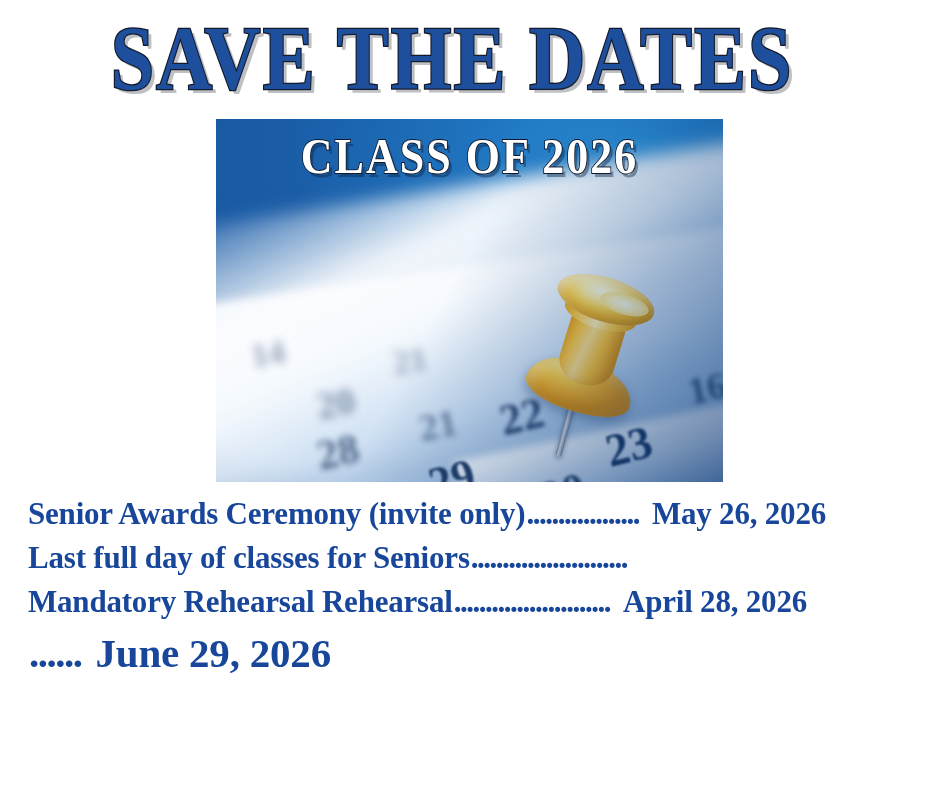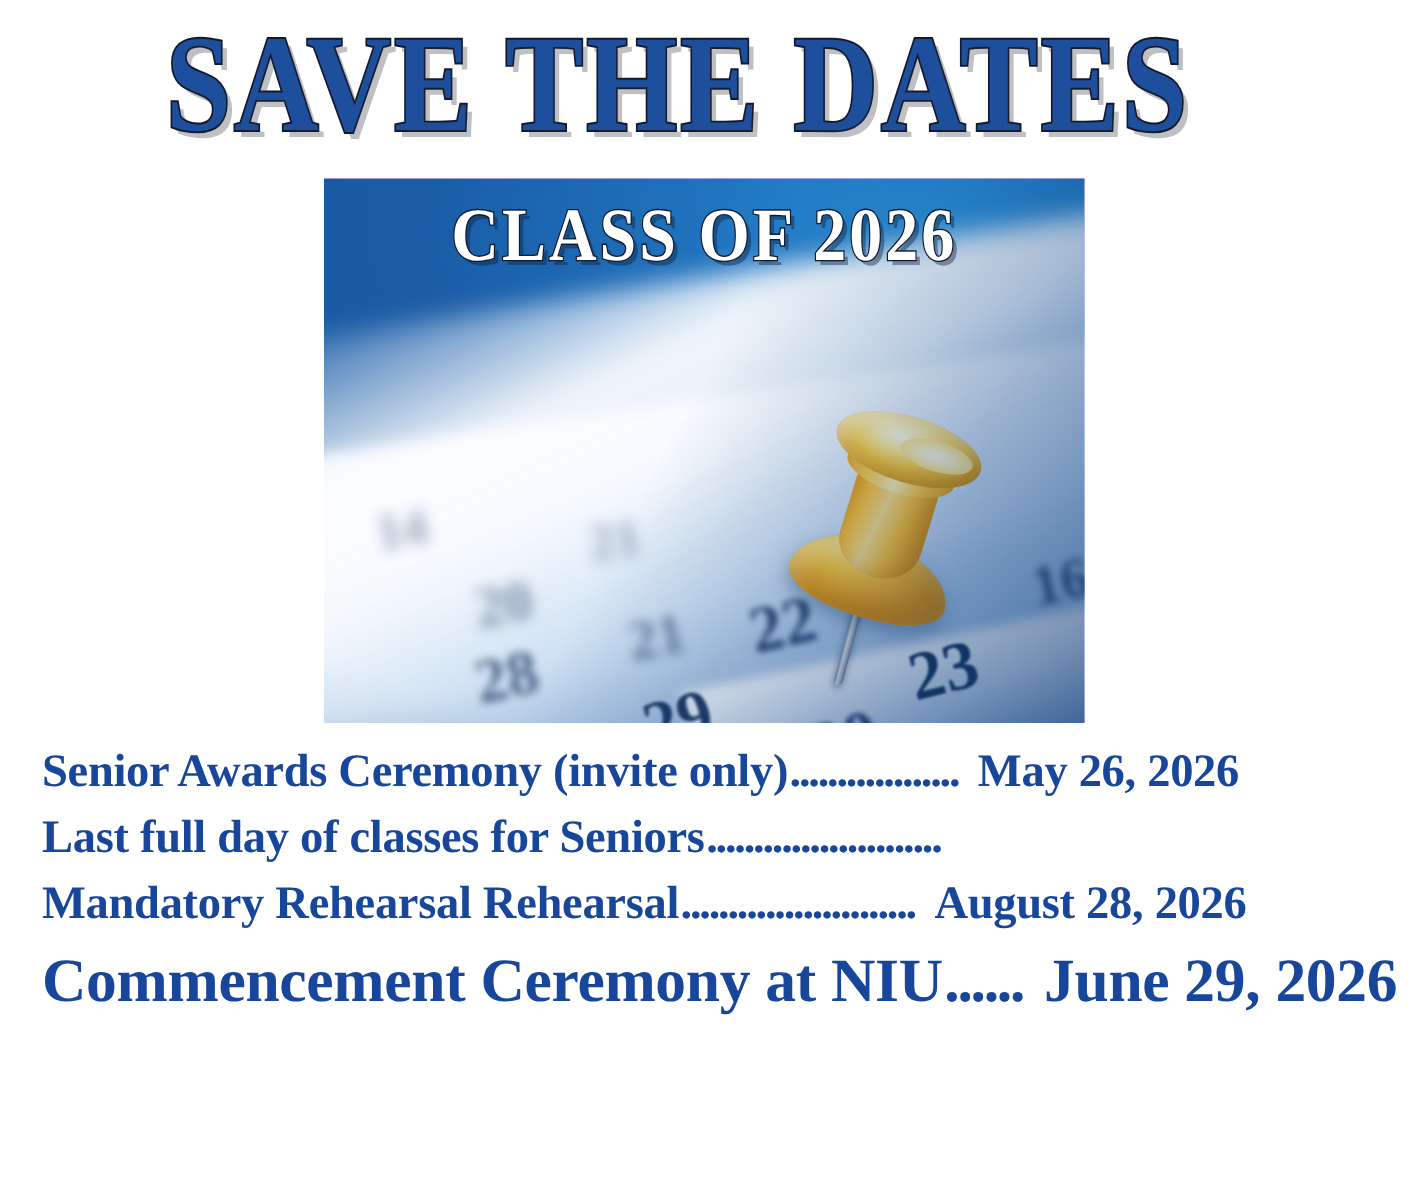--- a/index.html
+++ b/index.html
@@ -13,23 +13,23 @@
     overflow: hidden;
     font-family: "Liberation Serif", "DejaVu Serif", serif;
     position: relative;
   }
 
   
   #headline-wrap {
     width: 904px;
     height: 112px;
     display: flex;
-    align-items: center;
+    align-items: flex-start;
     justify-content: center;
-    padding-top: 0;
+    padding-top: 19px;
     box-sizing: border-box;
   }
   #headline {
     font-family: "Liberation Serif", "DejaVu Serif", serif;
     font-size: 78px;
     line-height: 1;
     font-weight: 700;
     font-variant: small-caps;
     letter-spacing: 2px;
     color: #1e4f9c;
@@ -46,21 +46,21 @@
     position: absolute;
     left: 216px;
     top: 119px;
     width: 507px;
     height: 363px;
   }
   #photo {
     position: absolute;
     inset: 0;
     overflow: hidden;
-    background: #8b5cf6;
+    background: #d946ef;
   }
   
   .bg-blue {
     position: absolute;
     inset: 0;
     background:
       radial-gradient(120% 90% at 82% 8%, #2a8fd6 0%, #1f72bd 28%, #1a5ca6 58%, #16559e 100%);
   }
   
   .bg-deep {
@@ -309,21 +309,20 @@
     </div>
     <div class="date-row small r2" style="color: rgb(23, 70, 154); font-family: Liberation Serif, serif;">
       <span class="row-label">Last full day of classes for Seniors</span>
       <span class="row-leader">.........................</span>
       <span class="row-gap"></span>
     </div>
     <div class="date-row small r3" style="color: rgb(23, 70, 154);">
       <span class="row-label">Mandatory Rehearsal Rehearsal</span>
       <span class="row-leader">.........................</span>
       <span class="row-gap"></span>
-      <span class="row-date">August 28, 2026</span>
+      <span class="row-date">April 28, 2026</span>
     </div>
     <div class="date-row large r4" style="color: rgb(23, 70, 154);">
-      <span class="row-label">Commencement Ceremony at NIU</span>
       <span class="row-leader">......</span>
       <span class="row-gap"></span>
       <span class="row-date">June 29, 2026</span>
     </div>
   </div>
 
 </body></html>

